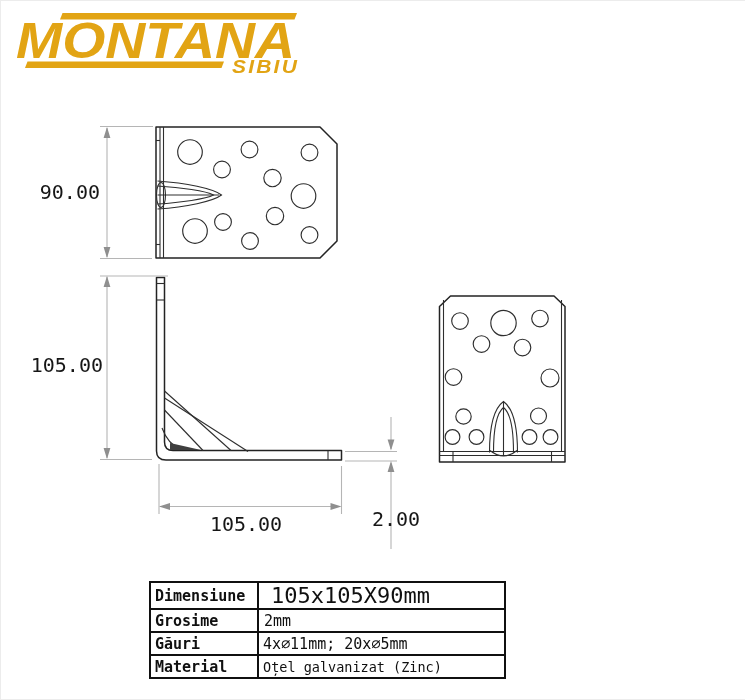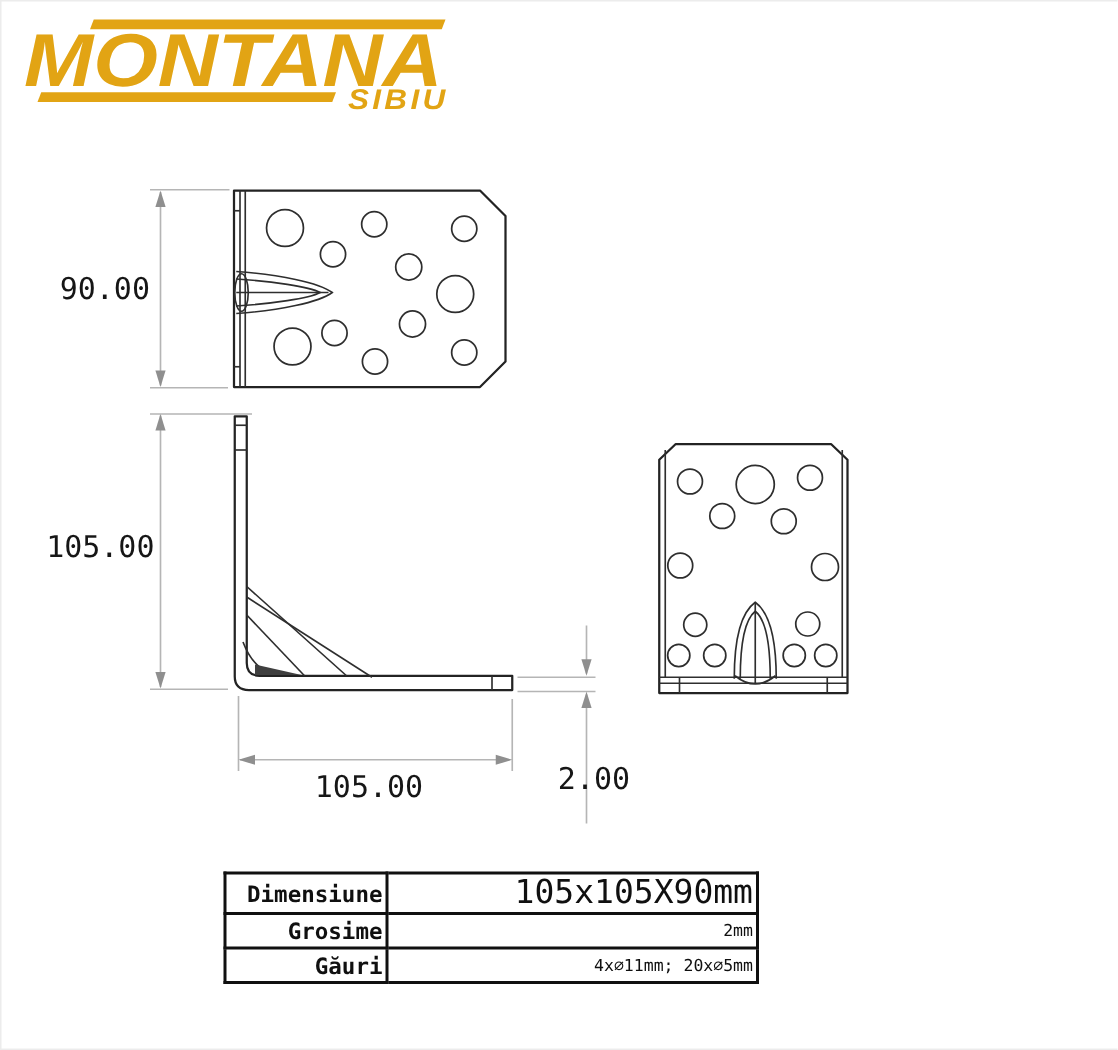--- a/index.html
+++ b/index.html
@@ -19,26 +19,26 @@
   .edge{stroke:#232323;stroke-width:1.5;fill:none;stroke-linejoin:round;}
   .thin{stroke:#2e2e2e;stroke-width:1.1;fill:none;}
   .hole{stroke:#2e2e2e;stroke-width:1.15;fill:none;}
   .dimline{stroke:#b5b5b5;stroke-width:1.1;fill:none;}
   .arrow{fill:#8f8f8f;stroke:none;}
   .dim{font-family:"DejaVu Sans Mono",monospace;font-size:20px;fill:#161616;}
   .shade{fill:#3f3f3f;stroke:none;}
 
   
   .spec{position:absolute;left:149px;top:581px;width:357px;border-collapse:collapse;
-        table-layout:fixed;background:#fff;text-align:right;}
+        table-layout:fixed;background:#fff;}
   .spec td{border:2px solid #101010;height:21px;color:#101010;white-space:nowrap;
            overflow:hidden;vertical-align:middle;
            font-family:"DejaVu Sans Mono",monospace;}
   .spec .lbl{width:100px;font-weight:bold;font-size:15px;padding:0 2px 0 4px;}
-  .spec .val{font-size:11px;padding:0 2px 0 4px;}
+  .spec .val{font-size:15px;padding:0 2px 0 4px;}
   .spec .v0{font-size:22px;padding-left:12px;}
   .spec .v1{padding-left:5px;}
   .spec .v3{font-size:13.5px;}
 </style>
 </head>
 <body>
 
 <div class="page">
 
   <svg width="745" height="700" viewBox="0 0 745 700">
@@ -171,16 +171,20 @@
         <td class="val v0">105x105X90mm</td>
       </tr>
       <tr>
         <td class="lbl">Grosime</td>
         <td class="val v1">2mm</td>
       </tr>
       <tr>
         <td class="lbl">Găuri</td>
         <td class="val v2">4x∅11mm; 20x∅5mm</td>
       </tr>
+      <tr>
+        <td class="lbl">Material</td>
+        <td class="val v3">Oțel galvanizat (Zinc)</td>
+      </tr>
     </tbody>
   </table>
 
 </div>
 
 </body></html>

